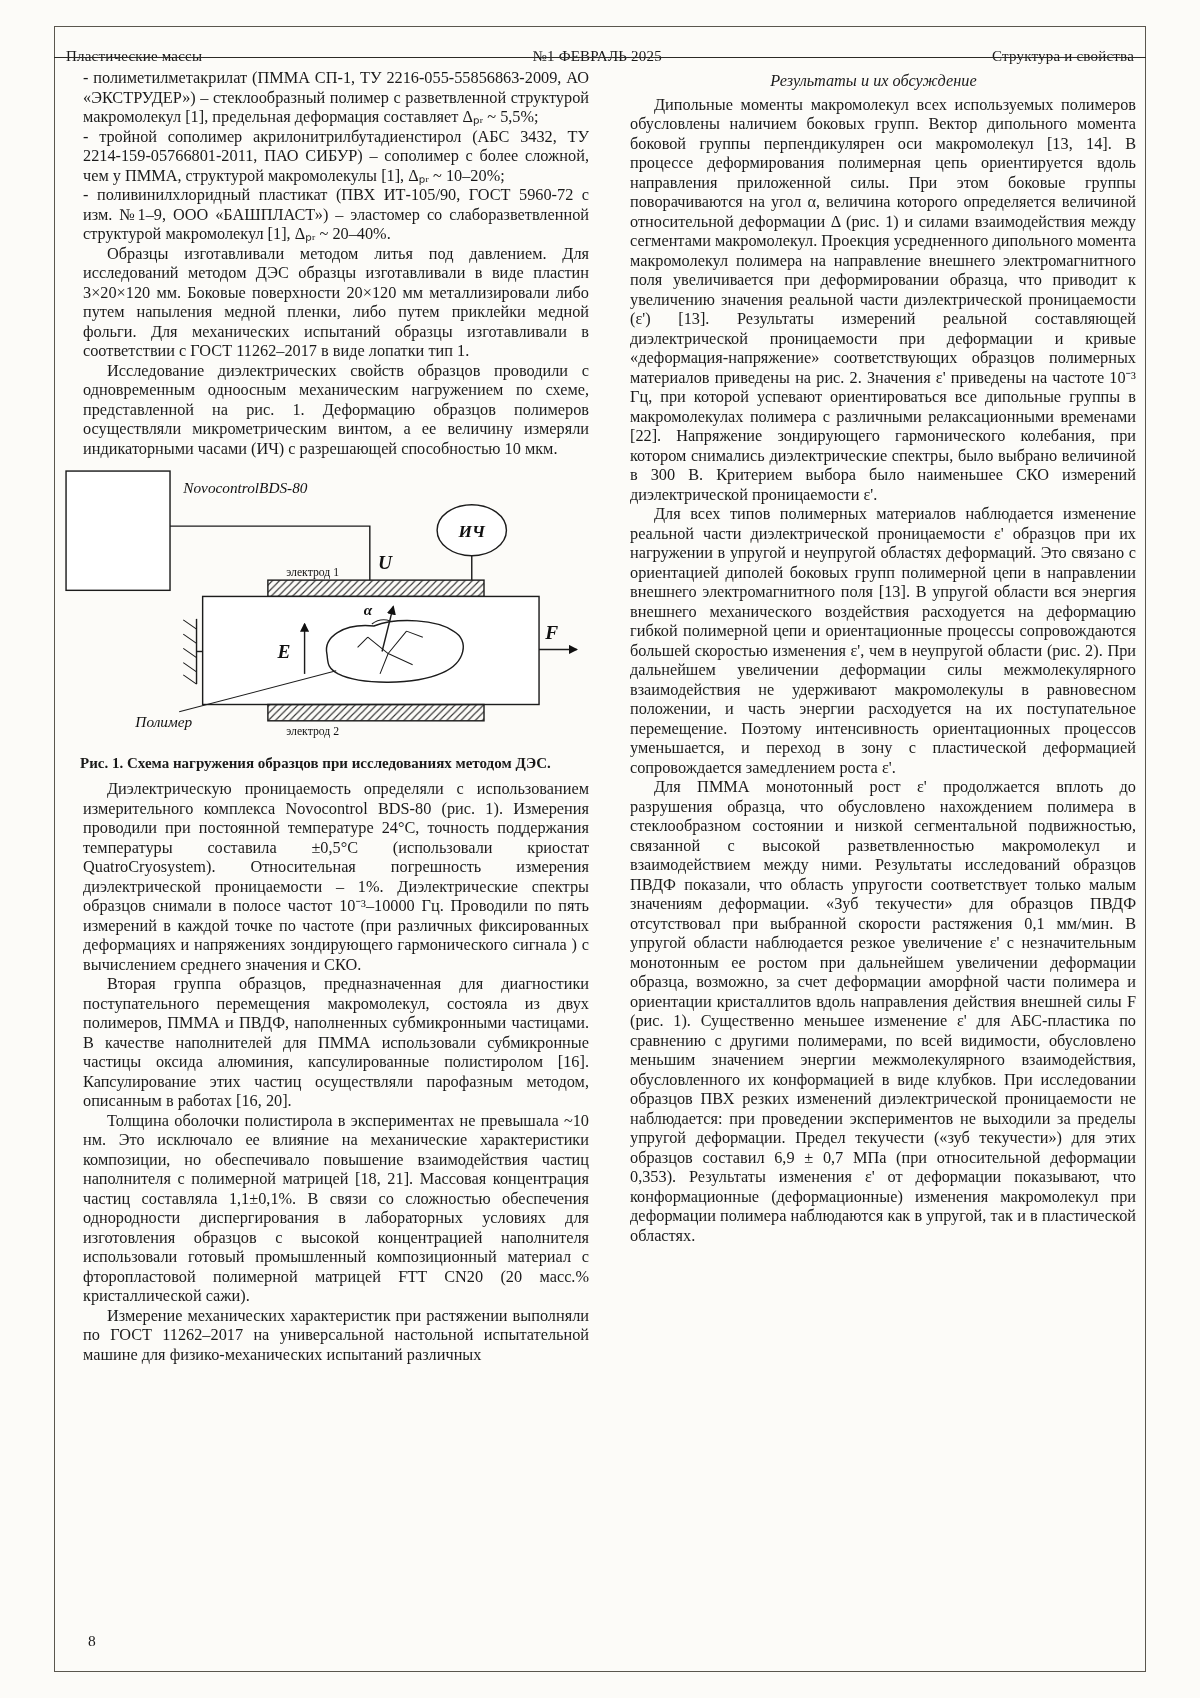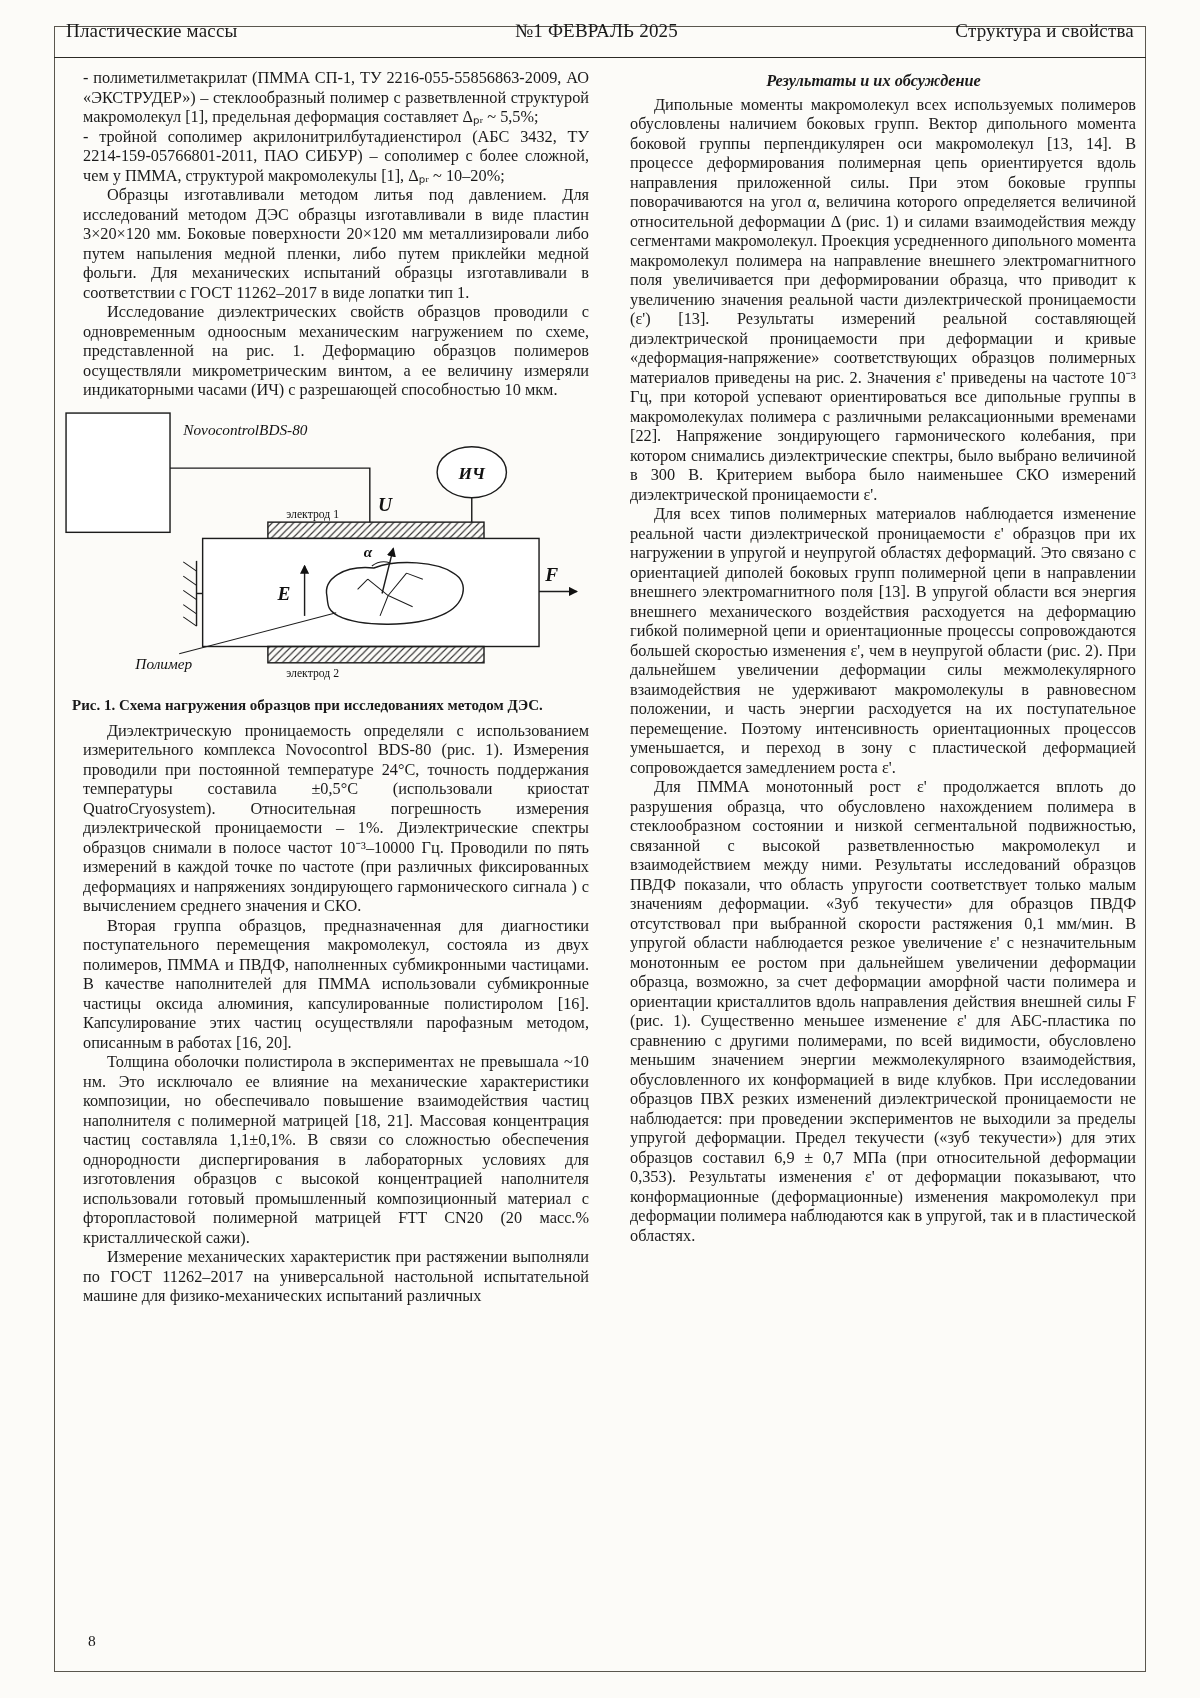--- a/index.html
+++ b/index.html
@@ -9,49 +9,49 @@
     font-family:"Liberation Serif", serif;
     color:#1a1a1a;
     position:relative;
     overflow:hidden;
   }
   .frame {
     position:absolute; left:54px; top:26px; width:1092px; height:1646px;
     border:1px solid #5a564e; pointer-events:none;
   }
   .header {
-    position:absolute; left:66px; top:20px; width:1068px;
+    position:absolute; left:66px; top:48px; width:1068px;
     display:flex; justify-content:space-between; align-items:center;
-    font-size:19px; letter-spacing:.2px;
+    font-size:15px; letter-spacing:.2px;
   }
   .header-rule {
     position:absolute; left:54px; top:57px; width:1092px;
     border-top:1.6px solid #2c2a26;
   }
   .columns {
     position:absolute; left:64px; top:68px; width:1072px;
     display:flex; gap:22px;
   }
   .col {
     flex:1; min-width:0;
     font-size:16.3px; line-height:19.5px;
     text-align:justify;
     hyphens:auto; -webkit-hyphens:auto;
   }
   .col p { text-indent:24px;margin-left:19px; }
   .col p.noindent { text-indent:0; }
   .res-heading {
-    text-align:center; font-style:italic; font-weight:bold;
+    text-align:center; font-style:italic; font-weight:normal;
     font-size:16.3px; margin:3px 0 4px;
   }
   figure.fig { margin:10px 0 0 0; }
   .fig-svg { width:100%; height:auto; display:block; }
   .caption {
     font-weight:bold; font-size:15px; line-height:18px;
-    text-align:left; text-indent:0 !important; margin:3px 8px 7px;
+    text-align:left; text-indent:0 !important; margin:3px 16px 7px;
   }
   .page-num { position:absolute; left:88px; top:1632px; font-size:15.5px; }
 
   
   .ln   { stroke:#1c1c1c; stroke-width:1.4; }
   .lnt  { stroke:#1c1c1c; stroke-width:1; }
   .t-italic { font-style:italic; font-size:15px; fill:#111; }
   .t-small  { font-size:11.5px; fill:#111; }
   .t-big    { font-weight:bold; font-style:italic; font-size:19px; fill:#111; }
   .t-ind    { font-weight:bold; font-style:italic; font-size:17px; fill:#111; }
@@ -67,20 +67,21 @@
   <span>№1 ФЕВРАЛЬ 2025</span>
   <span>Структура и свойства</span>
 </header>
 <div class="header-rule"></div>
 
 <main class="columns">
 
   <div class="col">
     <p class="noindent">- полиметилметакрилат (ПММА СП-1, ТУ 2216-055-55856863-2009, АО «ЭКСТРУДЕР») – стеклообразный полимер с разветвленной структурой макромолекул [1], предельная деформация составляет Δₚᵣ ~ 5,5%;</p>
     <p class="noindent">- тройной сополимер акрилонитрилбутадиенстирол (АБС 3432, ТУ 2214-159-05766801-2011, ПАО СИБУР) – сополимер с более сложной, чем у ПММА, структурой макромолекулы [1], Δₚᵣ ~ 10–20%;</p>
+    <p class="noindent">- поливинилхлоридный пластикат (ПВХ ИТ-105/90, ГОСТ 5960-72 с изм. №1–9, ООО «БАШПЛАСТ») – эластомер со слаборазветвленной структурой макромолекул [1], Δₚᵣ ~ 20–40%.</p>
     <p>Образцы изготавливали методом литья под давлением. Для исследований методом ДЭС образцы изготавливали в виде пластин 3×20×120 мм. Боковые поверхности 20×120 мм металлизировали либо путем напыления медной пленки, либо путем приклейки медной фольги. Для механических испытаний образцы изготавливали в соответствии с ГОСТ 11262–2017 в виде лопатки тип 1.</p>
     <p>Исследование диэлектрических свойств образцов проводили с одновременным одноосным механическим нагружением по схеме, представленной на рис. 1. Деформацию образцов полимеров осуществляли микрометрическим винтом, а ее величину измеряли индикаторными часами (ИЧ) с разрешающей способностью 10 мкм.</p>
 
     <figure class="fig">
       <svg class="fig-svg" viewBox="0 0 515 278" xmlns="http://www.w3.org/2000/svg">
         <defs>
           <marker id="arr" viewBox="0 0 10 10" refX="8.5" refY="5" markerWidth="6.5" markerHeight="6.5" orient="auto">
             <path d="M0,0 L10,5 L0,10 Z" fill="#111"></path>
           </marker>
           <pattern id="hatch" width="7" height="7" patternUnits="userSpaceOnUse">

